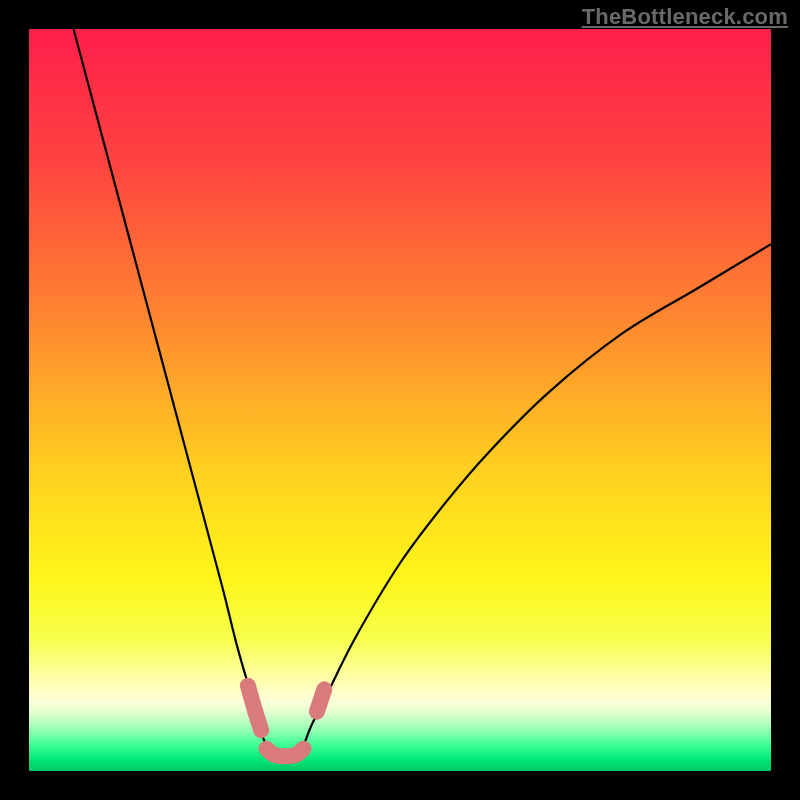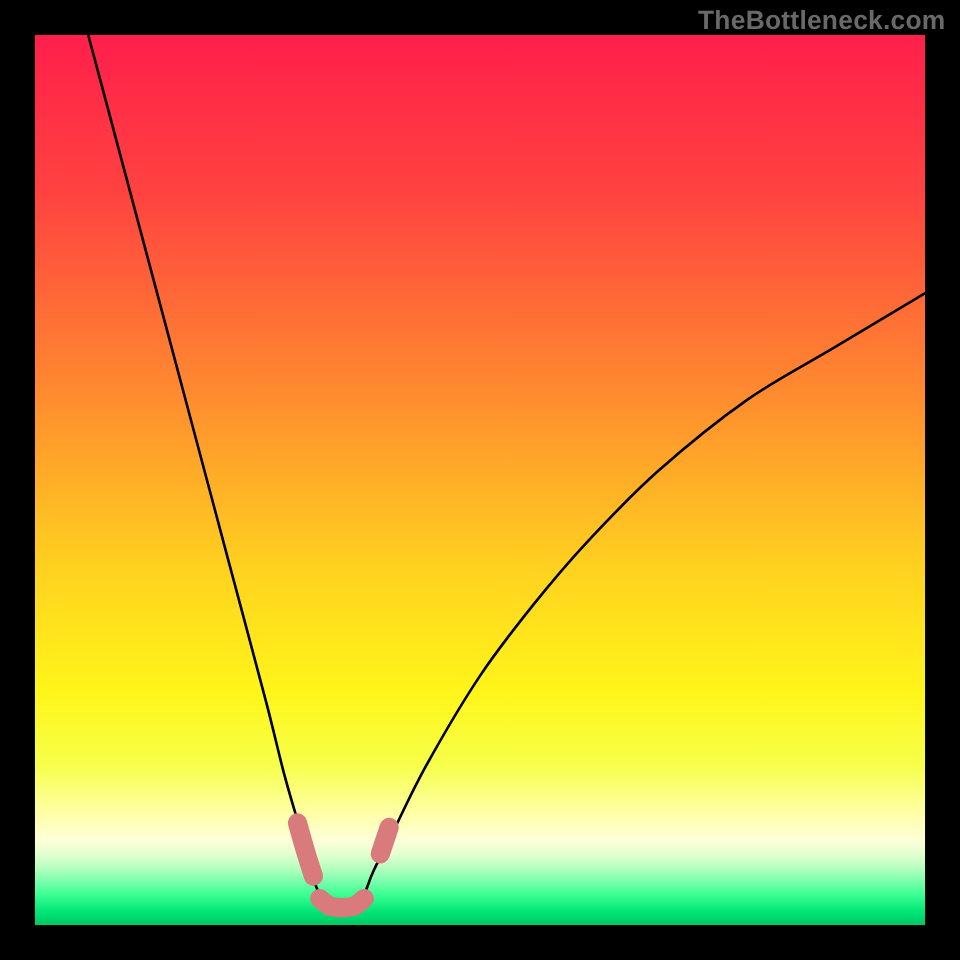--- a/index.html
+++ b/index.html
@@ -28,20 +28,21 @@
   }
   .watermark {
     position: absolute;
     top: 4px;
     right: 12px;
     font-family: Arial, Helvetica, sans-serif;
     font-size: 22px;
     font-weight: 600;
     color: #696969;
     letter-spacing: 0.2px;
+    text-decoration: underline;
   }
   svg { display: block; }
 </style>
 </head>
 <body>
 
 <div class="frame">
 
   <div class="plot-area">
     <svg id="chart-svg" width="742" height="742" viewBox="0 0 742 742">

